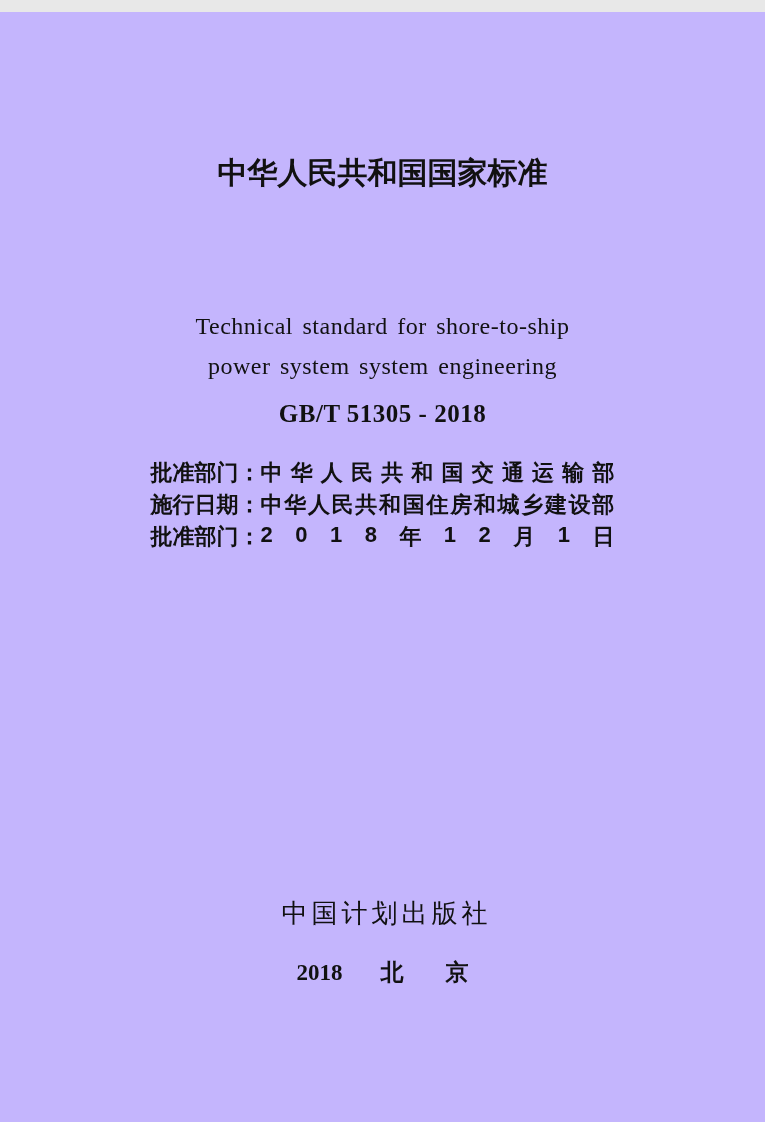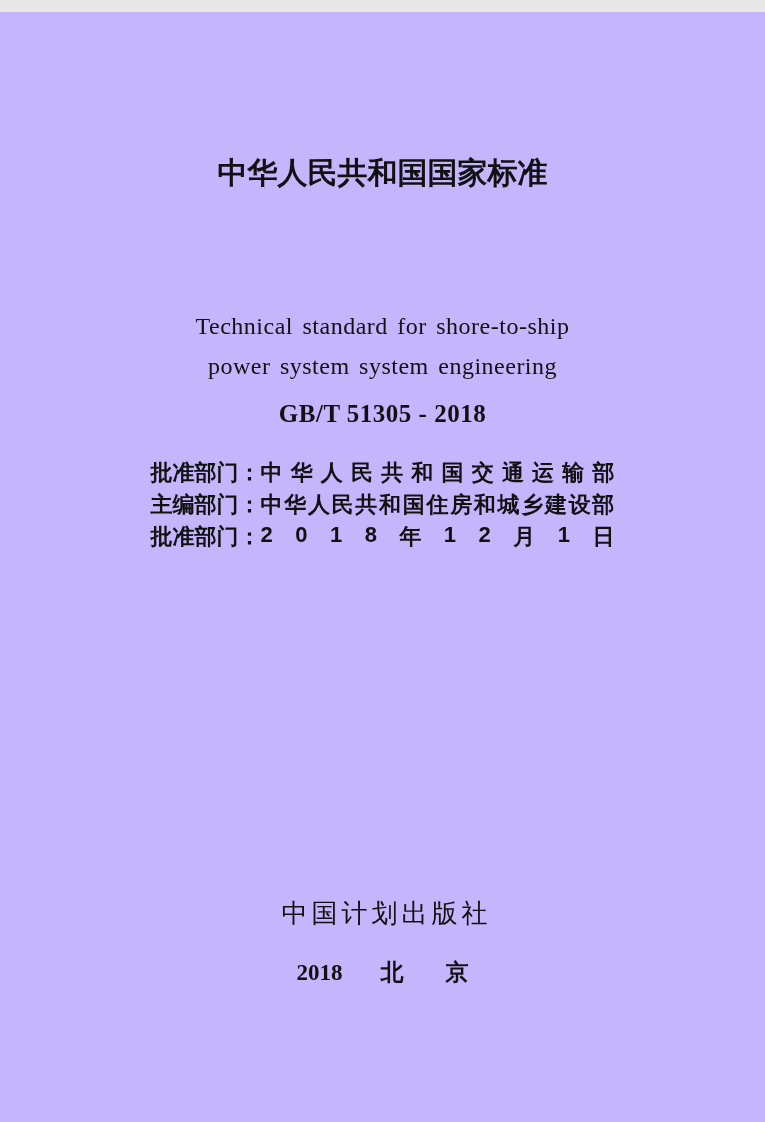--- a/index.html
+++ b/index.html
@@ -123,21 +123,21 @@
           <span>和</span>
           <span>国</span>
           <span>交</span>
           <span>通</span>
           <span>运</span>
           <span>输</span>
           <span>部</span>
         </span>
     </div>
     <div class="info-row">
-      <span class="info-label">主编部门：</span>
+      <span class="info-label">施行日期：</span>
       <span class="info-value">
           <span>中</span>
           <span>华</span>
           <span>人</span>
           <span>民</span>
           <span>共</span>
           <span>和</span>
           <span>国</span>
           <span>住</span>
           <span>房</span>

